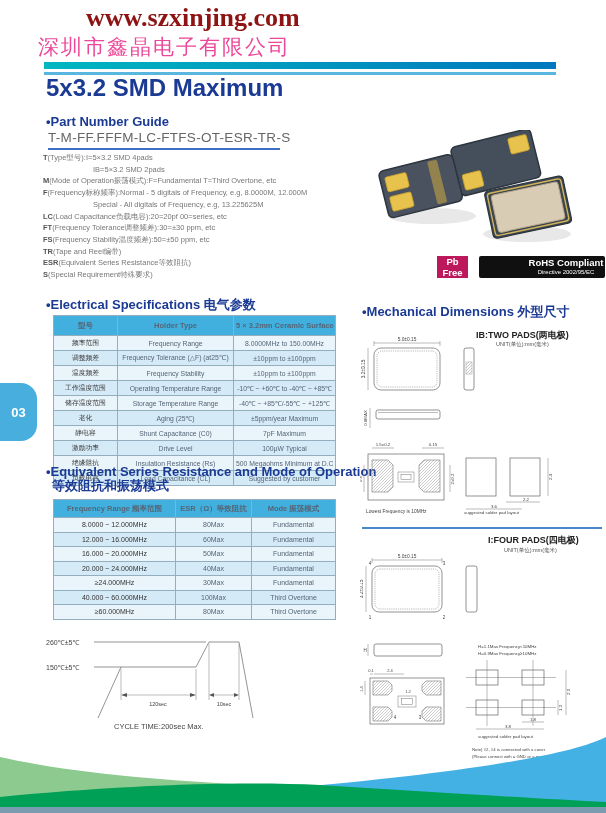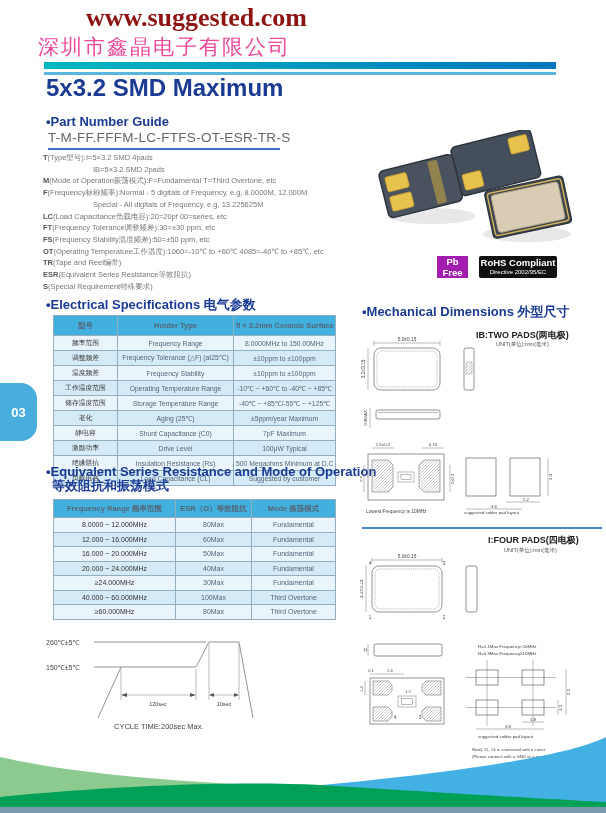--- a/index.html
+++ b/index.html
@@ -36,24 +36,24 @@
   #elec-table td{font-size:6.8px;height:12px;}
   #h-esr1{left:46px;top:464px;}
   #h-esr2{left:52px;top:477px;}
   #esr-table{top:499px;width:282px;}
   #esr-table th{font-size:7.5px;height:15px;}
   #esr-table td{font-size:7px;height:11.5px;}
   #h-reflow{left:46px;top:610px;}
   #reflow-svg{position:absolute;left:46px;top:630px;}
   
   #photo-svg{position:absolute;left:372px;top:130px;}
-  .badge-pb{position:absolute;left:437px;top:256px;width:31px;height:22px;background:#a21caf;
+  .badge-pb{position:absolute;left:437px;top:256px;width:31px;height:22px;background:#be185d;
             color:#fff;font-size:9.5px;font-weight:700;text-align:center;line-height:11px;}
   .badge-rohs{position:absolute;left:479px;top:256px;width:78px;height:22px;background:#101010;
-            color:#fff;text-align:center;border-radius:2px;}
+            color:#fff;text-align:center;border-radius:2px;padding-left:48px;}
   .badge-rohs .l1{font-size:9.5px;font-weight:700;line-height:13px;}
   .badge-rohs .l2{font-size:6px;line-height:7px;}
   #h-mech{left:362px;top:303px;}
   .mech-title{position:absolute;font-size:9px;font-weight:700;color:#222;white-space:nowrap;}
   .mech-unit{position:absolute;font-size:5.5px;color:#555;white-space:nowrap;}
   #t-ib{left:476px;top:329px;}
   #u-ib{left:496px;top:341px;}
   #ib-svg{position:absolute;left:360px;top:336px;}
   .mech-divider{position:absolute;left:362px;top:527px;width:240px;height:2px;background:#4a86c8;}
   #t-i{left:488px;top:534px;}
@@ -66,39 +66,38 @@
   #waves-svg{position:absolute;left:0;top:735px;}
   svg text{font-family:"Liberation Sans",sans-serif;fill:#444;}
   .tline{stroke:#666;stroke-width:.7;fill:none;}
   .dline{stroke:#777;stroke-width:.5;fill:none;}
 </style>
 </head>
 <body>
 
 <div class="page">
 
-  <div class="hdr-url">www.suggested.com</div>
+  <div class="hdr-url">www.szxinjing.com</div>
   <div class="hdr-company">深圳市鑫晶电子有限公司</div>
   <div class="rule1"></div>
   <div class="rule2"></div>
   <div class="page-title">5x3.2 SMD Maximum</div>
 
   <div class="sec-heading" id="h-png">•Part Number Guide</div>
   <div class="png-pattern">T-M-FF.FFFM-LC-FTFS-OT-ESR-TR-S</div>
   <div class="png-underline"></div>
   <div class="png-lines">
     <div class="png-line"><b>T</b><span>(Type型号):I=5×3.2 SMD 4pads</span></div>
     <div class="png-line indent"><span>IB=5×3.2 SMD 2pads</span></div>
     <div class="png-line"><b>M</b><span>(Mode of Operation振荡模式):F=Fundamental T=Third Overtone, etc</span></div>
     <div class="png-line"><b>F</b><span>(Frequency标称频率):Normal - 5 digitals of Frequency, e.g, 8.0000M, 12.000M</span></div>
     <div class="png-line indent"><span>Special - All digitals of Frequency, e.g, 13.225625M</span></div>
     <div class="png-line"><b>LC</b><span>(Load Capacitance负载电容):20=20pf 00=series, etc</span></div>
     <div class="png-line"><b>FT</b><span>(Frequency Tolerance调整频差):30=±30 ppm, etc</span></div>
     <div class="png-line"><b>FS</b><span>(Frequency Stability温度频差):50=±50 ppm, etc</span></div>
-    <div class="png-line"><b>OT</b><span>(Operating Temperature工作温度):1060=-10℃ to +60℃ 4085=-40℃ to +85℃, etc</span></div>
     <div class="png-line"><b>TR</b><span>(Tape and Reel编带)</span></div>
     <div class="png-line"><b>ESR</b><span>(Equivalent Series Resistance等效阻抗)</span></div>
     <div class="png-line"><b>S</b><span>(Special Requirement特殊要求)</span></div>
   </div>
 
   <div class="sec-heading" id="h-elec">•Electrical Specifications 电气参数</div>
   <table class="spec" id="elec-table">
     <colgroup>
         <col style="width:64px">
         <col style="width:116px">

